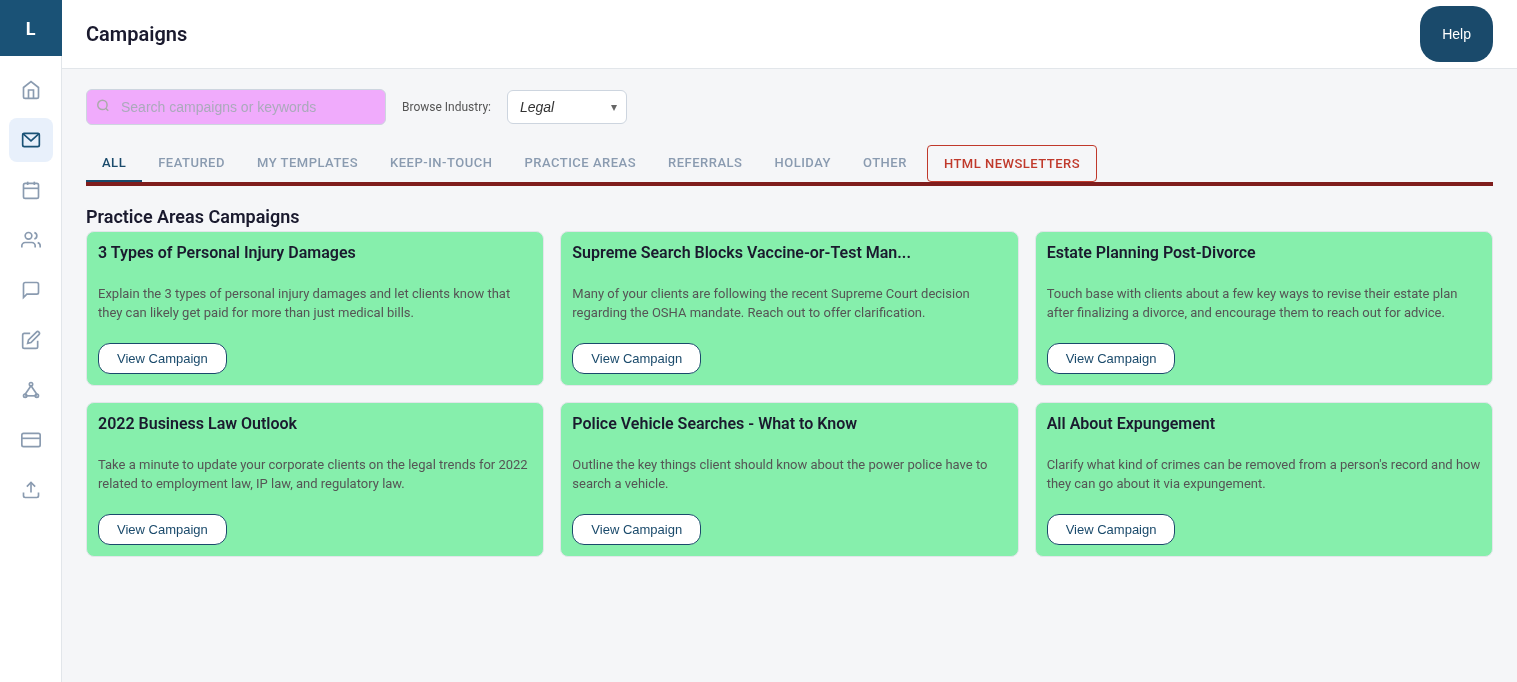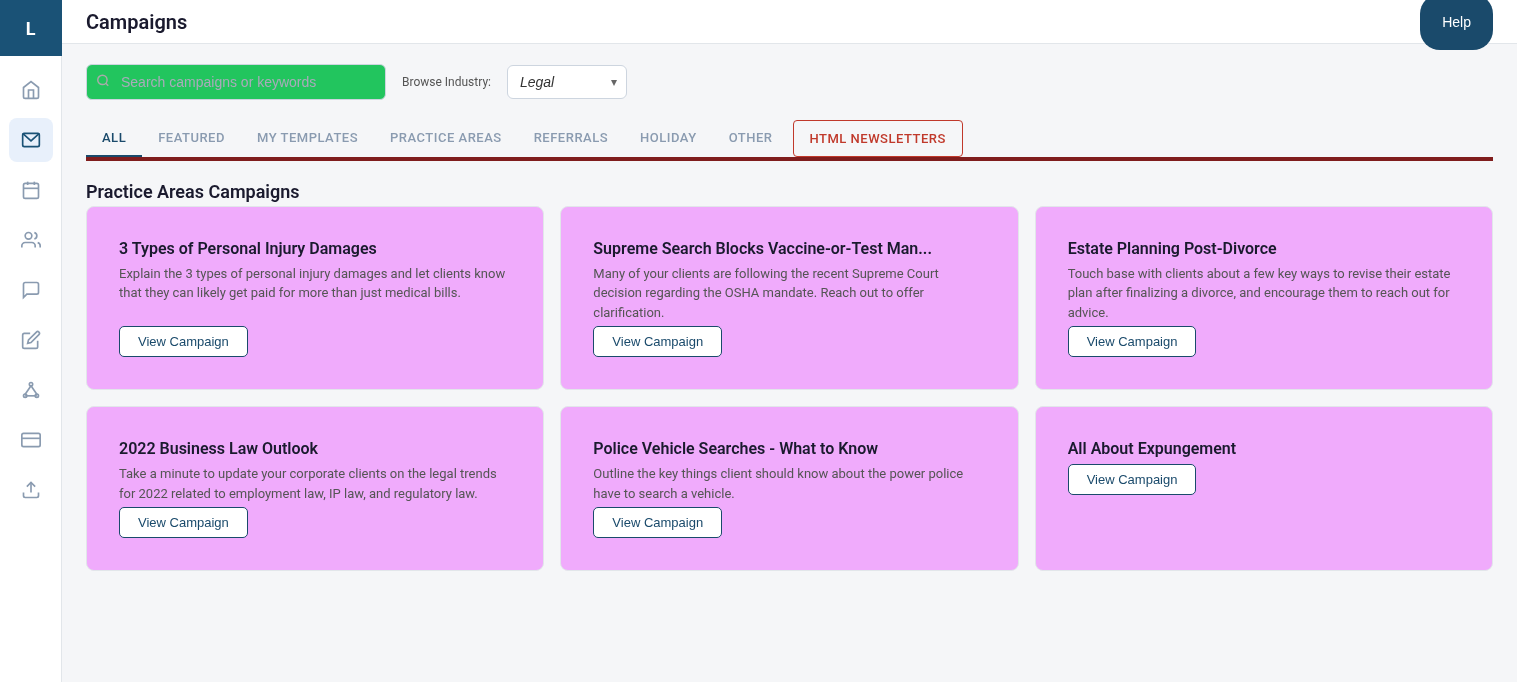--- a/index.html
+++ b/index.html
@@ -55,21 +55,21 @@
       display: flex;
       flex-direction: column;
       overflow: hidden;
     }
 
     
     .header {
       background: #fff;
       border-bottom: 1px solid #e2e6ea;
       padding: 0 24px;
-      height: 44px;
+      height: 69px;
       display: flex;
       align-items: center;
       justify-content: space-between;
       flex-shrink: 0;
     }
     .header-title {
       font-size: 20px;
       font-weight: 600;
       color: #1a1a2e;
     }
@@ -110,21 +110,21 @@
       color: #aaa;
     }
     .search-input {
       width: 100%;
       padding: 9px 12px 9px 34px;
       border: 1px solid #cdd5df;
       border-radius: 6px;
       font-size: 14px;
       color: #555;
       outline: none;
-      background: #22c55e;
+      background: #f0abfc;
     }
     .search-input::placeholder { color: #aab; }
     .browse-label {
       font-size: 12px;
       color: #555;
       white-space: nowrap;
     }
     .industry-select {
       padding: 8px 32px 8px 12px;
       border: 1px solid #cdd5df;
@@ -201,45 +201,45 @@
       margin-bottom: 4px;
     }
 
     
     .cards-grid {
       display: grid;
       grid-template-columns: repeat(3, 1fr);
       gap: 16px;
     }
     .card {
-      background: #f0abfc;
+      background: #86efac;
       border: 1px solid #e2e6ea;
       border-radius: 8px;
-      padding: 32px;
+      padding: 11px;
       display: flex;
       flex-direction: column;
-      gap: 4px;
+      gap: 20px;
     }
     .card-title {
       font-size: 16px;
       font-weight: 600;
       color: #1a1a2e;
       line-height: 1.3;
     }
     .card-desc {
       font-size: 13px;
       color: #555;
       line-height: 1.5;
       flex: 1;
     }
     .view-campaign-btn {
       display: inline-block;
       padding: 7px 18px;
       border: 1px solid #1a4a6b;
-      border-radius: 5px;
+      border-radius: 12px;
       font-size: 13px;
       color: #1a4a6b;
       cursor: pointer;
       background: #fff;
       width: fit-content;
     }
 
     
     .content::-webkit-scrollbar { width: 6px; }
     .content::-webkit-scrollbar-track { background: #f1f1f1; }
@@ -353,20 +353,21 @@
           <option>Real Estate</option>
           <option>Other</option>
         </select>
       </div>
     </div>
 
     <div class="tabs">
       <div class="tab active">ALL</div>
       <div class="tab">FEATURED</div>
       <div class="tab">MY TEMPLATES</div>
+      <div class="tab">KEEP-IN-TOUCH</div>
       <div class="tab">PRACTICE AREAS</div>
       <div class="tab">REFERRALS</div>
       <div class="tab">HOLIDAY</div>
       <div class="tab">OTHER</div>
       <div class="tab html-newsletters">HTML NEWSLETTERS</div>
     </div>
 
     <div class="section-title">Practice Areas Campaigns</div>
 
     <div class="cards-grid" id="campaigns-grid">
@@ -390,18 +391,19 @@
           <div class="card-desc">Take a minute to update your corporate clients on the legal trends for 2022 related to employment law, IP law, and regulatory law.</div>
           <button class="view-campaign-btn">View Campaign</button>
         </div>
         <div class="card">
           <div class="card-title">Police Vehicle Searches - What to Know</div>
           <div class="card-desc">Outline the key things client should know about the power police have to search a vehicle.</div>
           <button class="view-campaign-btn">View Campaign</button>
         </div>
         <div class="card">
           <div class="card-title">All About Expungement</div>
+          <div class="card-desc">Clarify what kind of crimes can be removed from a person's record and how they can go about it via expungement.</div>
           <button class="view-campaign-btn">View Campaign</button>
         </div>
       </div>
 
   </div>
 </div>
 
 </body></html>

